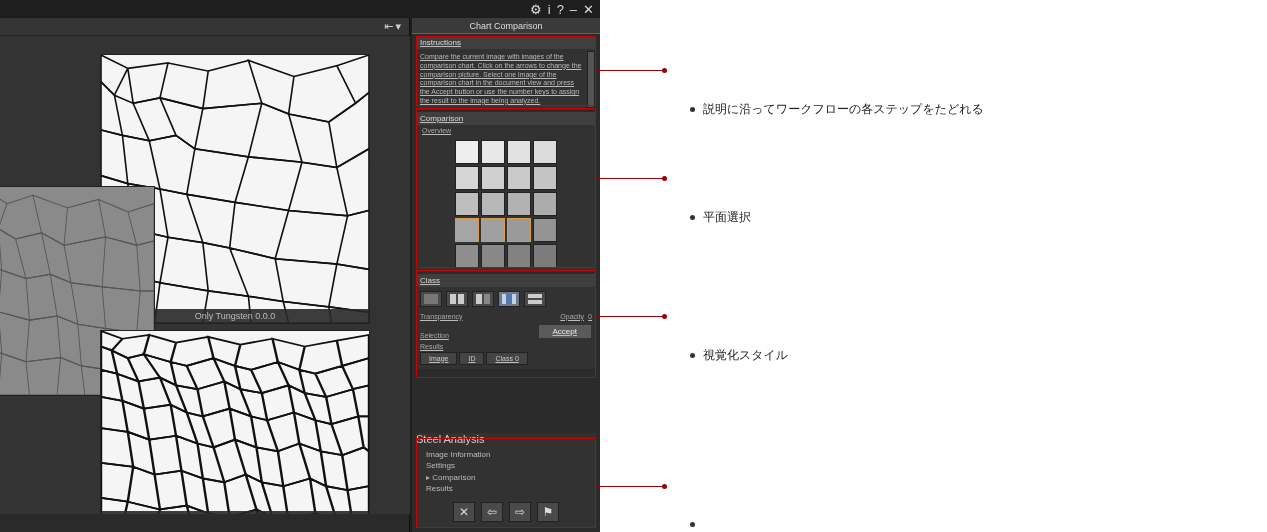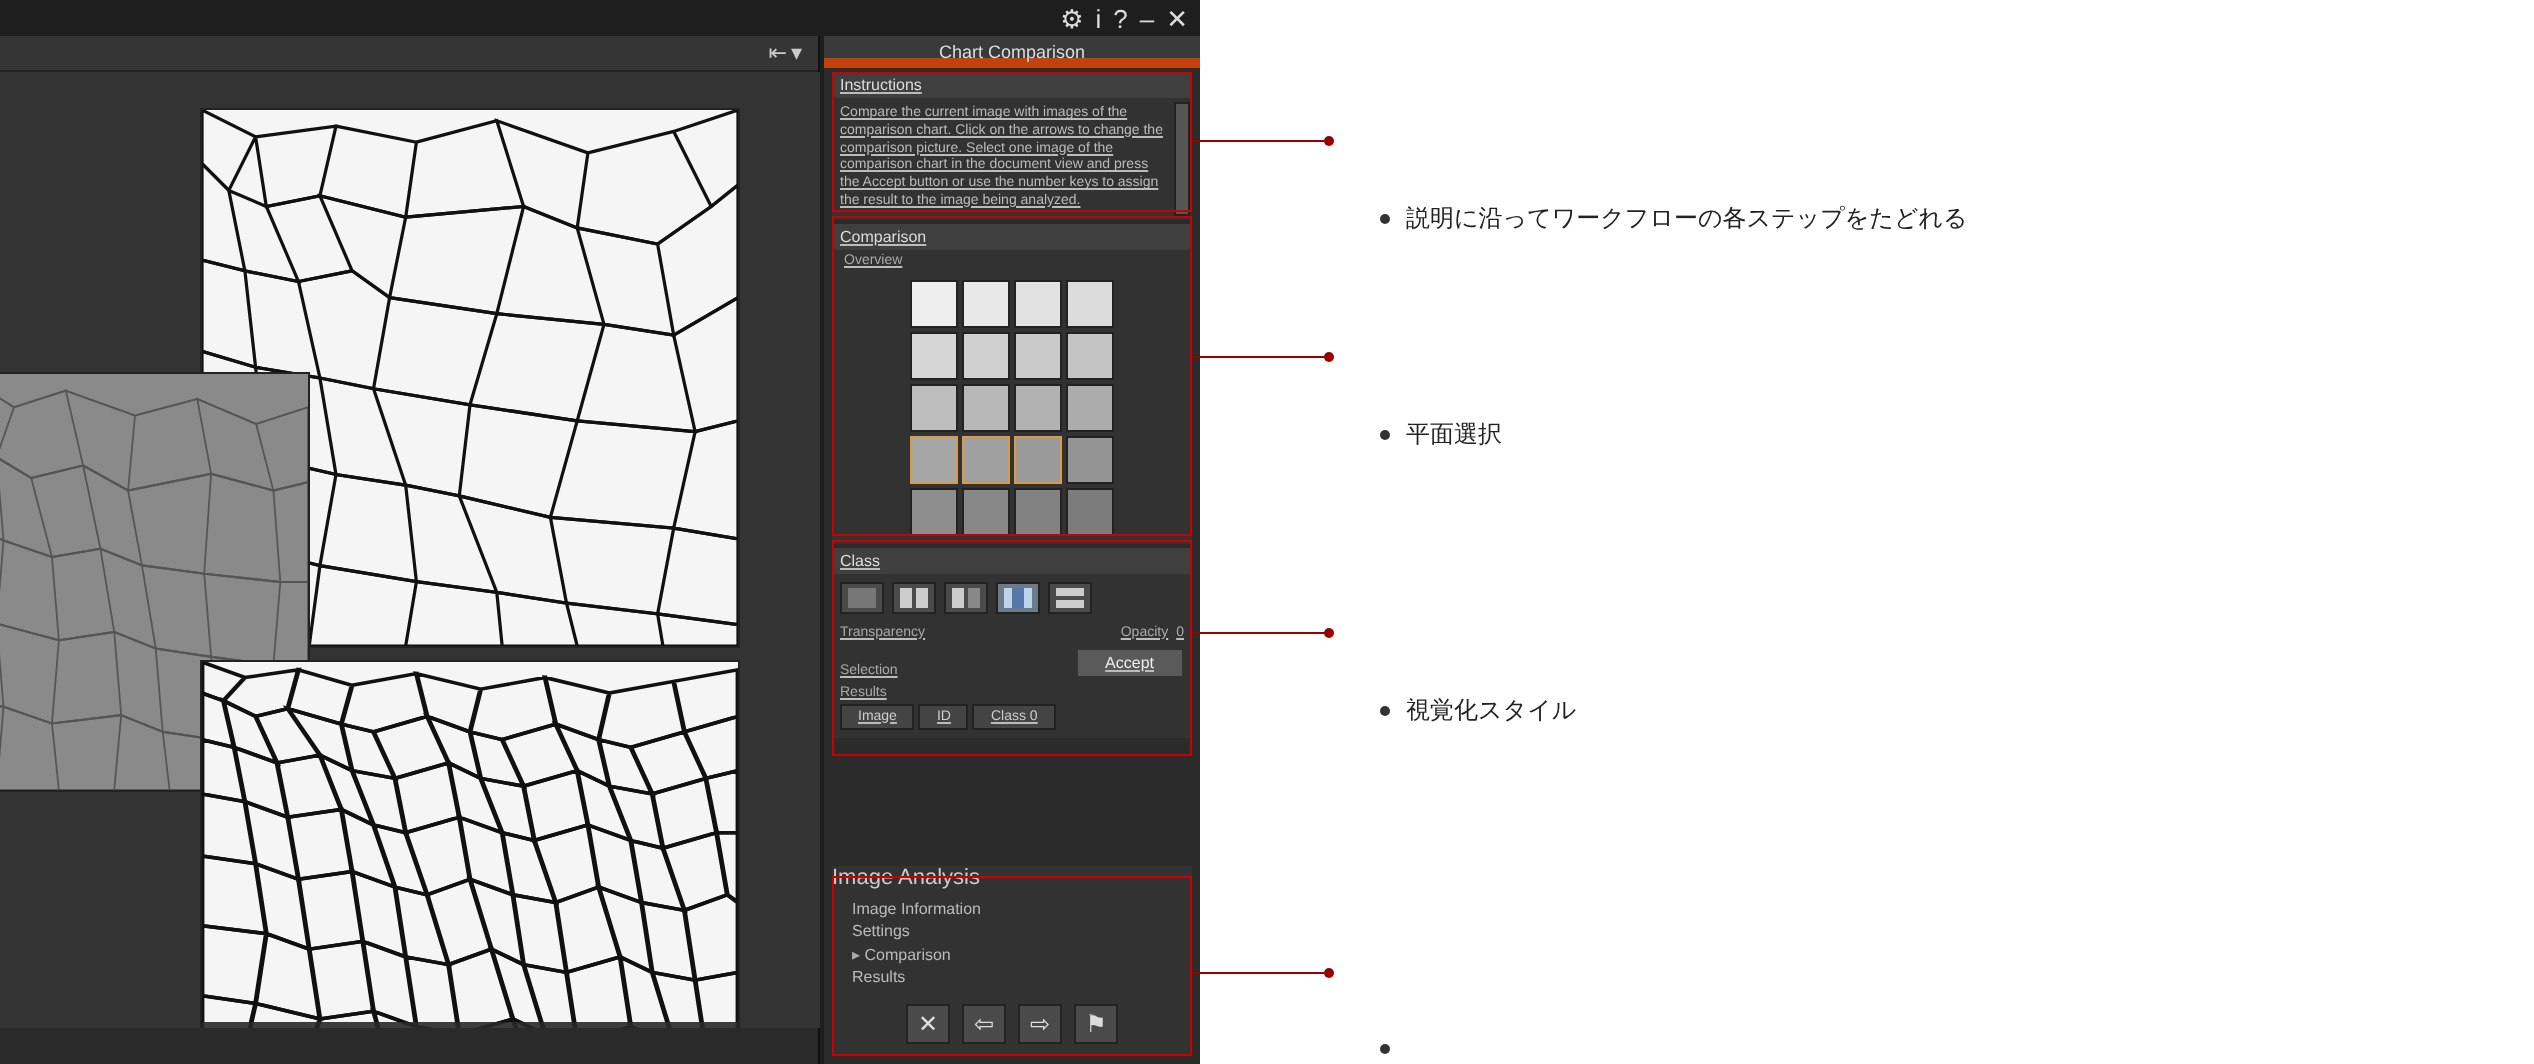--- a/index.html
+++ b/index.html
@@ -79,21 +79,21 @@
     width: 188px; height: 514px;
     background: #2b2b2b;
   }
   .side-panel .title {
     height: 16px;
     background: #3a3a3a;
     color: #ddd;
     font-size: 9px;
     text-align: center;
     line-height: 16px;
-    border-bottom: 5px solid #c2410c;
+    border-bottom: 1px solid #c2410c;
   }
 
   .panel-block {
     background: #323232;
     margin: 2px 4px;
     font-size: 8px;
     color: #bbb;
     text-decoration: underline;
   }
   .panel-block .blk-title {
@@ -238,20 +238,21 @@
         <rect width="100" height="100" fill="#f5f5f5"></rect>
         <g stroke="#111" stroke-width="0.6" fill="none">
           <path d="M0 0 L10 5 L5 15 L0 10Z M10 5 L25 3 L22 16 L12 18Z M25 3 L40 6 L38 20 L22 16Z M40 6 L55 2 L60 18 L38 20Z M55 2 L72 8 L70 22 L60 18Z M72 8 L88 4 L95 18 L85 25 L70 22Z M88 4 L100 0 L100 14 L95 18Z"></path>
           <path d="M0 10 L5 15 L8 30 L0 28Z M5 15 L12 18 L18 32 L8 30Z M12 18 L22 16 L28 30 L18 32Z M22 16 L38 20 L35 35 L28 30Z M38 20 L60 18 L55 38 L35 35Z M60 18 L70 22 L75 40 L55 38Z M70 22 L85 25 L88 42 L75 40Z M85 25 L95 18 L100 14 L100 35 L88 42Z"></path>
           <path d="M0 28 L8 30 L10 48 L0 45Z M8 30 L18 32 L22 50 L10 48Z M18 32 L28 30 L35 35 L32 52 L22 50Z M35 35 L55 38 L50 55 L32 52Z M55 38 L75 40 L70 58 L50 55Z M75 40 L88 42 L92 60 L70 58Z M88 42 L100 35 L100 58 L92 60Z"></path>
           <path d="M0 45 L10 48 L12 65 L0 62Z M10 48 L22 50 L25 68 L12 65Z M22 50 L32 52 L38 70 L25 68Z M32 52 L50 55 L48 72 L38 70Z M50 55 L70 58 L65 76 L48 72Z M70 58 L92 60 L88 78 L65 76Z M92 60 L100 58 L100 80 L88 78Z"></path>
           <path d="M0 62 L12 65 L10 82 L0 80Z M12 65 L25 68 L22 85 L10 82Z M25 68 L38 70 L40 88 L22 85Z M38 70 L48 72 L55 90 L40 88Z M48 72 L65 76 L68 92 L55 90Z M65 76 L88 78 L85 94 L68 92Z M88 78 L100 80 L100 96 L85 94Z"></path>
           <path d="M0 80 L10 82 L8 100 L0 100Z M10 82 L22 85 L20 100 L8 100Z M22 85 L40 88 L38 100 L20 100Z M40 88 L55 90 L56 100 L38 100Z M55 90 L68 92 L70 100 L56 100Z M68 92 L85 94 L86 100 L70 100Z M85 94 L100 96 L100 100 L86 100Z"></path>
         </g>
       </svg>
+      <div class="caption">Only Tungsten 0.0.0</div>
     </div>
 
     <div class="img-panel" style="left:-20px; top:150px; width:175px; height:210px;">
       <svg class="voronoi-fill" viewBox="0 0 100 100" preserveAspectRatio="none">
         <rect width="100" height="100" fill="#8a8a8a"></rect>
         <g stroke="#555" stroke-width="0.5" fill="none">
           <path d="M0 0 L15 8 L10 20 L0 15Z M15 8 L30 4 L35 22 L20 25 L10 20Z M30 4 L50 10 L48 28 L35 22Z M50 10 L68 6 L72 24 L48 28Z M68 6 L85 12 L90 28 L72 24Z M85 12 L100 8 L100 26 L90 28Z"></path>
           <path d="M0 15 L10 20 L12 40 L0 36Z M10 20 L20 25 L26 44 L12 40Z M20 25 L35 22 L40 42 L26 44Z M35 22 L48 28 L52 46 L40 42Z M48 28 L72 24 L70 48 L52 46Z M72 24 L90 28 L92 50 L70 48Z M90 28 L100 26 L100 50 L92 50Z"></path>
           <path d="M0 36 L12 40 L10 60 L0 56Z M12 40 L26 44 L28 64 L10 60Z M26 44 L40 42 L44 62 L28 64Z M40 42 L52 46 L56 66 L44 62Z M52 46 L70 48 L72 68 L56 66Z M70 48 L92 50 L90 70 L72 68Z M92 50 L100 50 L100 72 L90 70Z"></path>
           <path d="M0 56 L10 60 L12 80 L0 78Z M10 60 L28 64 L26 84 L12 80Z M28 64 L44 62 L46 82 L26 84Z M44 62 L56 66 L58 86 L46 82Z M56 66 L72 68 L74 88 L58 86Z M72 68 L90 70 L92 90 L74 88Z M90 70 L100 72 L100 92 L92 90Z"></path>
@@ -364,21 +365,21 @@
           <span>Results</span>
         </div>
       <div class="tabs">
         <div class="tab">Image</div>
         <div class="tab">ID</div>
         <div class="tab">Class 0</div>
       </div>
     </div>
 
     <div class="workflow-box">
-      <div class="blk-title">Image Analysis</div>
+      <div class="blk-title">Steel Analysis</div>
       <div class="wf-list">
         <div>Image Information</div>
         <div>Settings</div>
         <div class="sel">Comparison</div>
         <div>Results</div>
       </div>
       <div class="wf-btn-row">
         <div class="wf-btn">✕</div>
         <div class="wf-btn">⇦</div>
         <div class="wf-btn">⇨</div>

